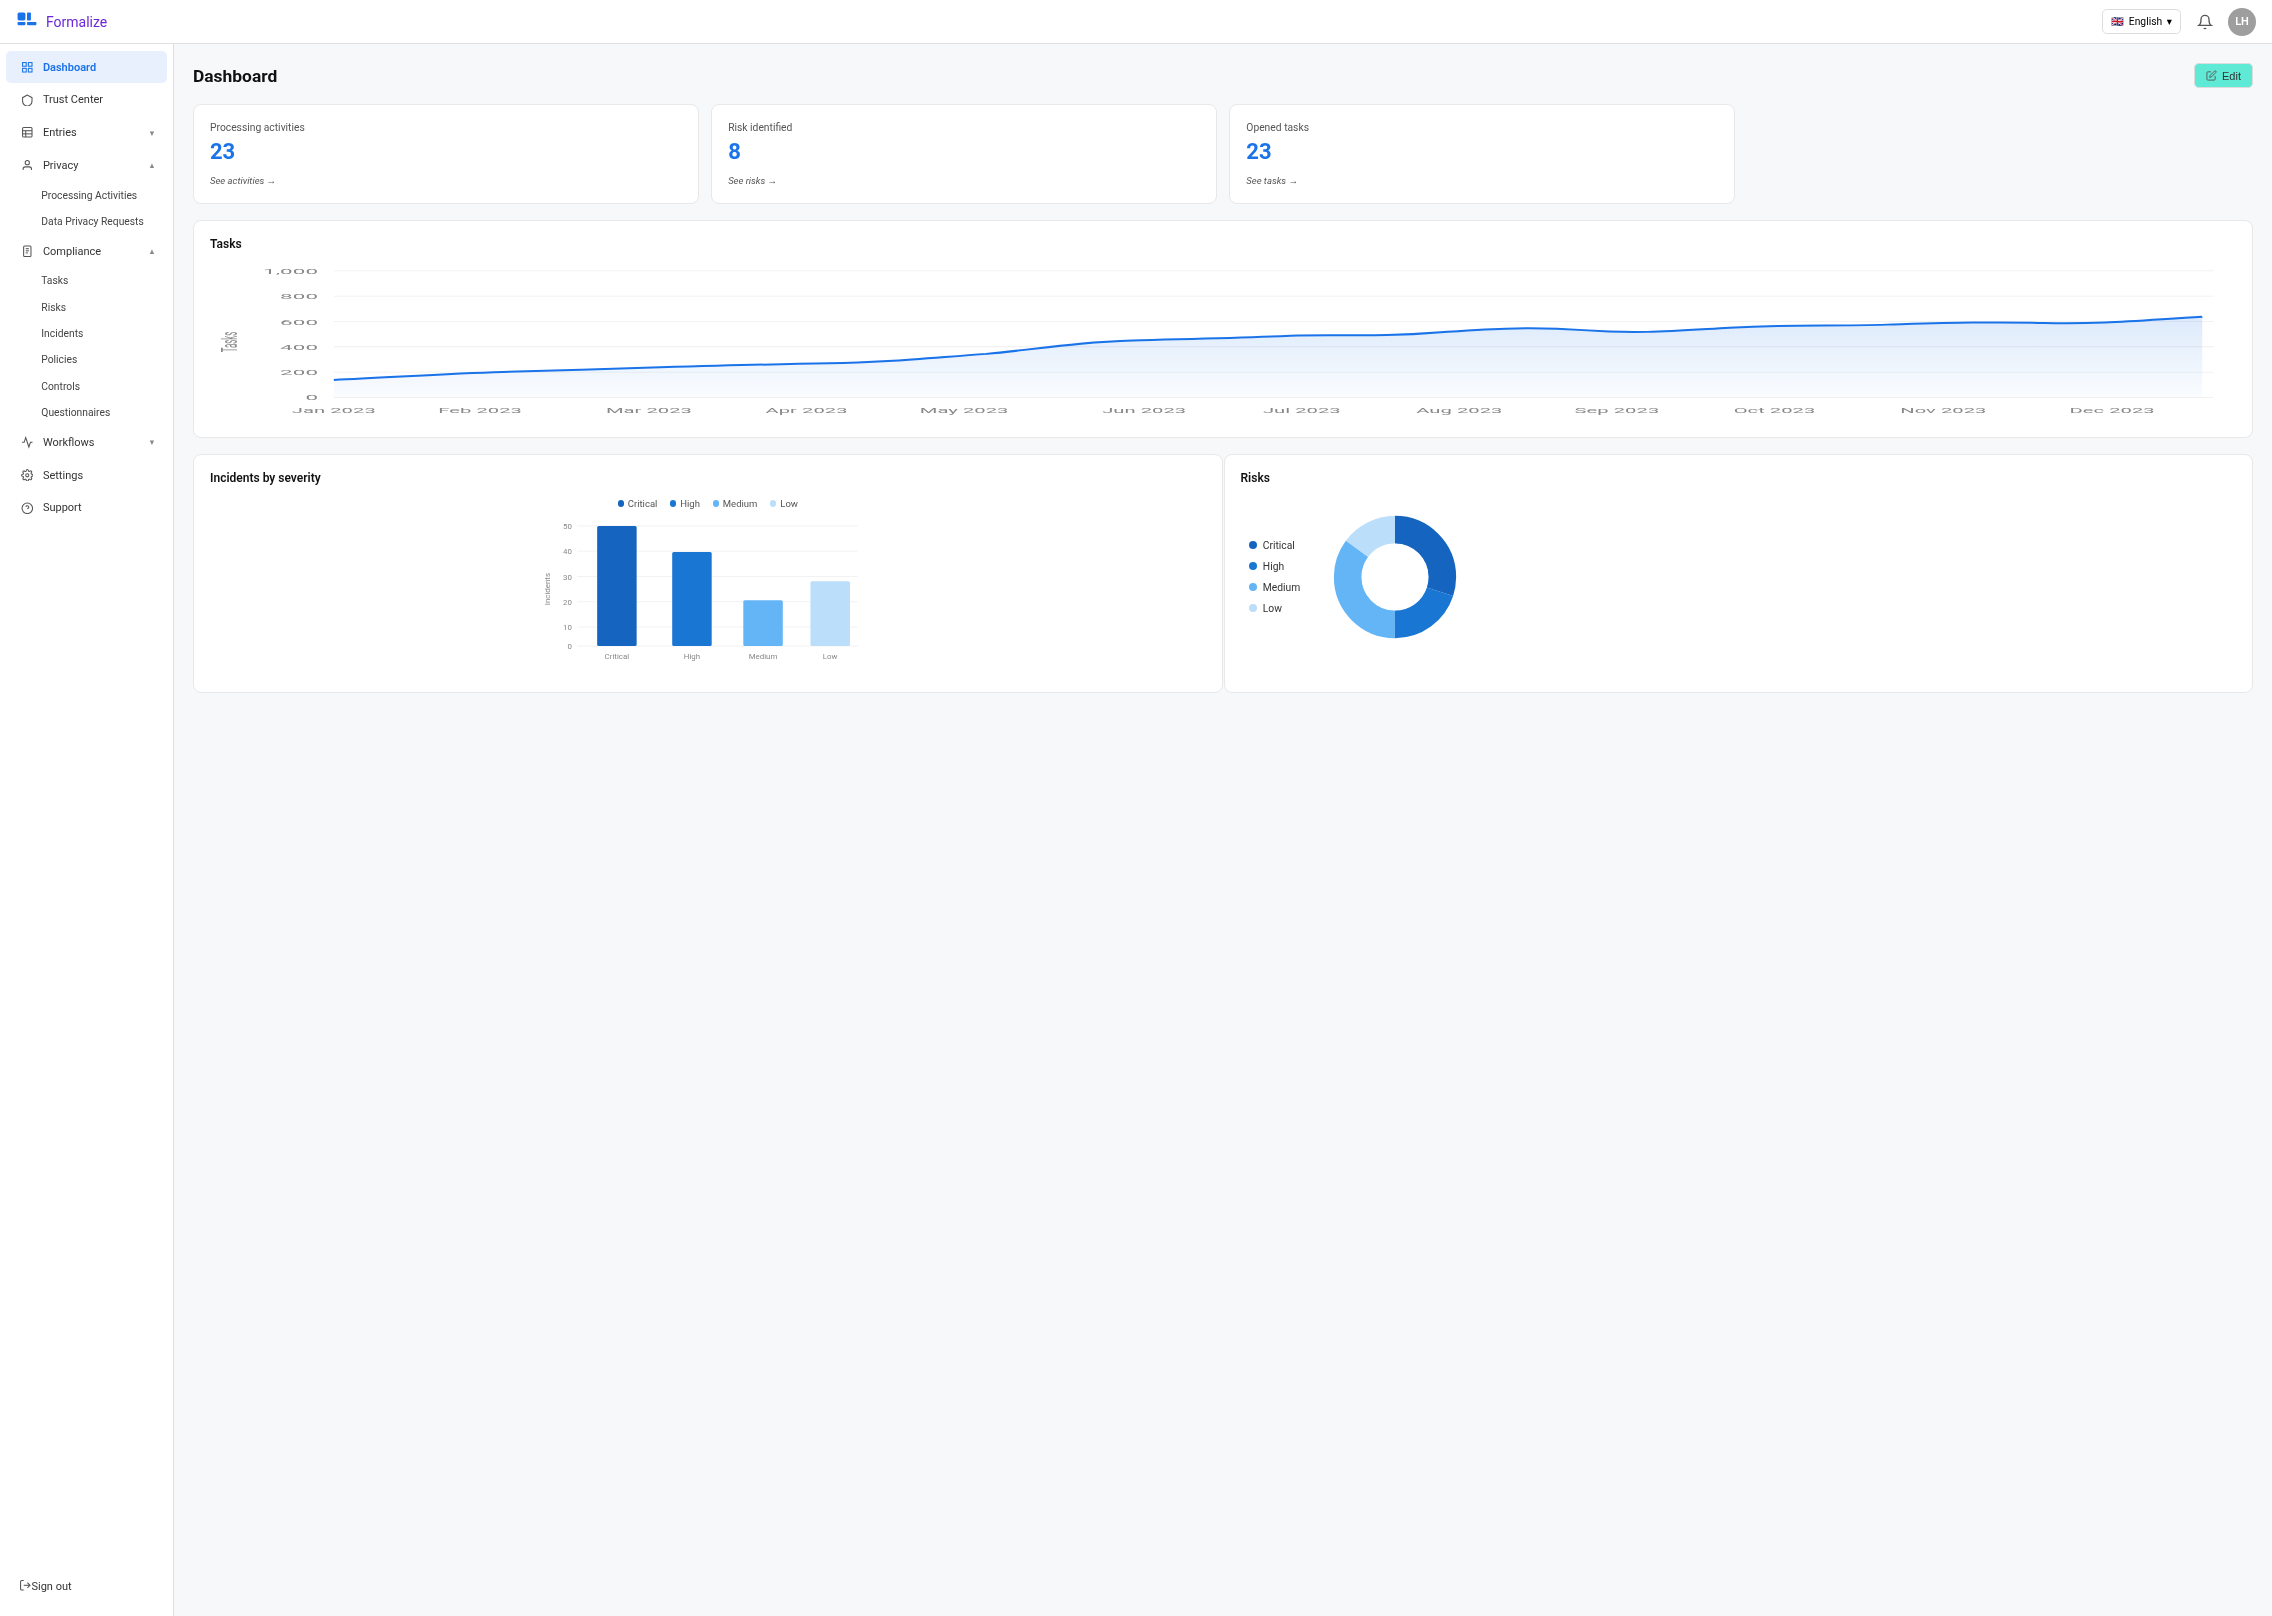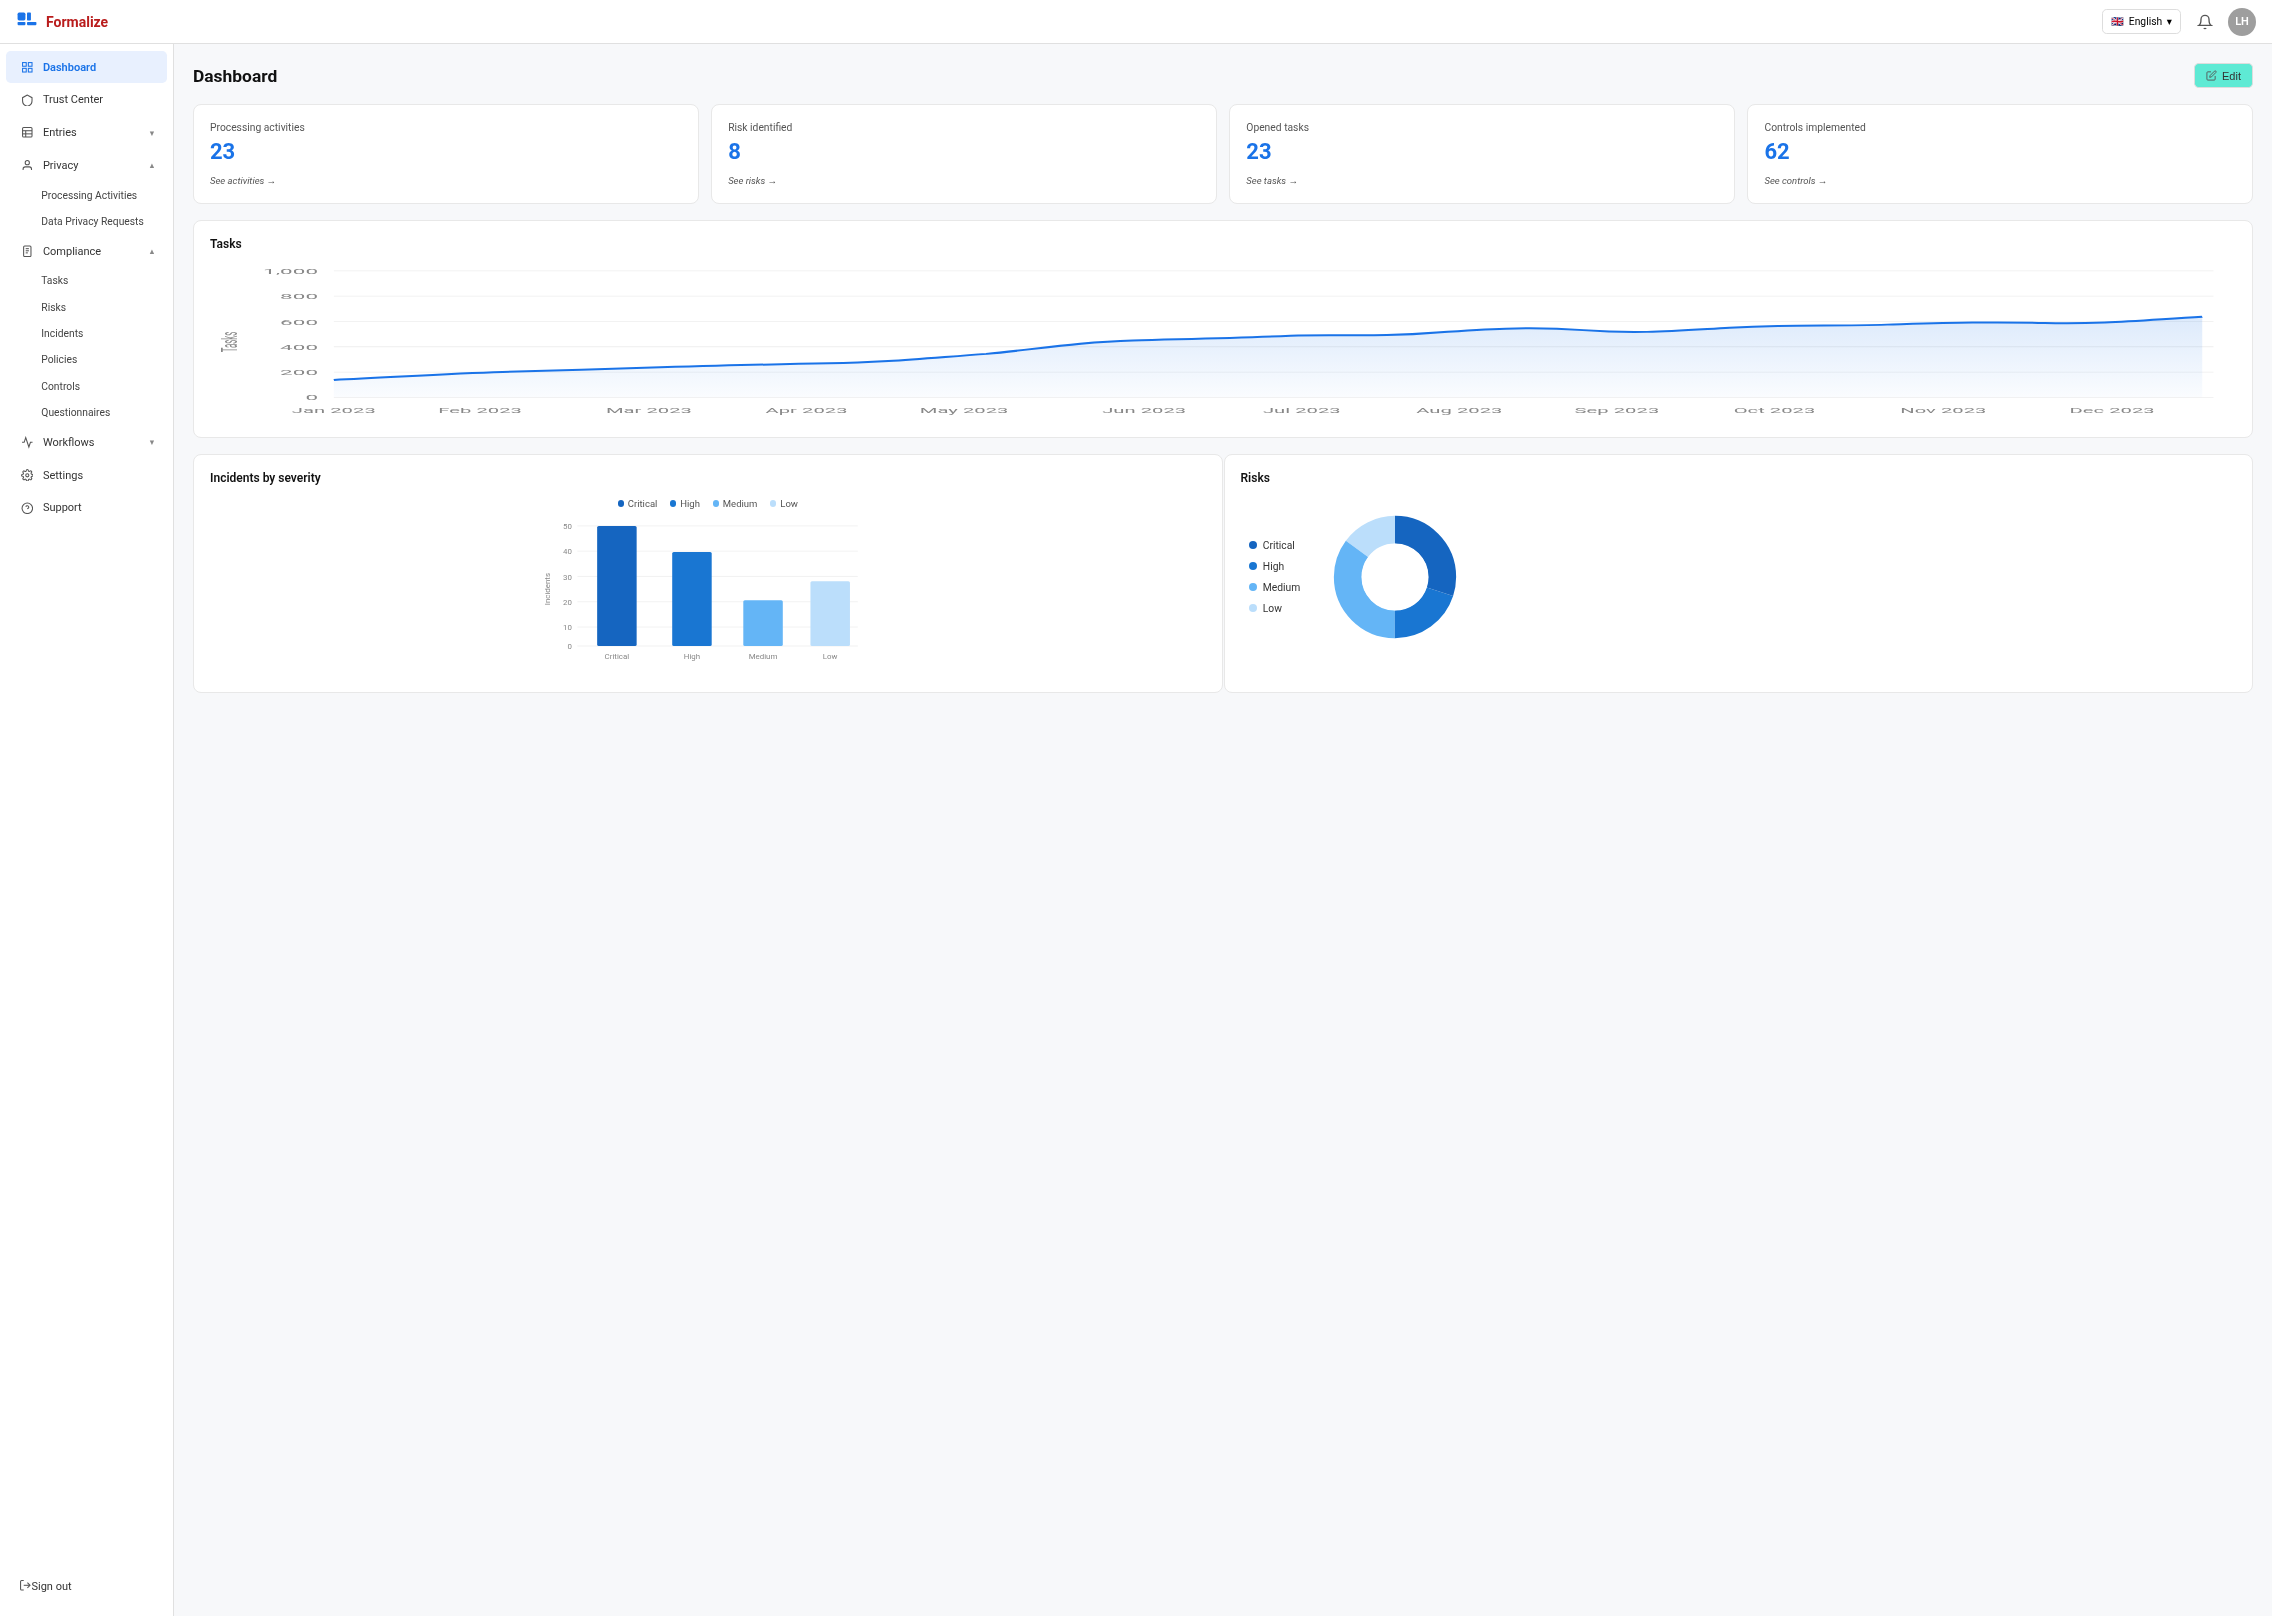--- a/index.html
+++ b/index.html
@@ -21,22 +21,22 @@
       display: flex;
       align-items: center;
       gap: 8px;
     }
     .logo-icon {
       display: flex;
       align-items: center;
     }
     .logo-text {
       font-size: 14px;
-      font-weight: 700;
-      color: #b91c1c;
+      font-weight: 400;
+      color: #6d28d9;
     }
     .header-right {
       display: flex;
       align-items: center;
       gap: 9.5px;
     }
     .lang-select {
       display: flex;
       align-items: center;
       gap: 4.7px;
@@ -398,25 +398,20 @@
       </div>
       <div class="stat-card">
         <div class="stat-label">Risk identified</div>
         <div class="stat-value">8</div>
         <a class="stat-link">See risks →</a>
       </div>
       <div class="stat-card">
         <div class="stat-label">Opened tasks</div>
         <div class="stat-value">23</div>
         <a class="stat-link">See tasks →</a>
-      </div>
-      <div class="stat-card">
-        <div class="stat-label">Controls implemented</div>
-        <div class="stat-value">62</div>
-        <a class="stat-link">See controls →</a>
       </div>
     </div>
 
     <div class="chart-card">
       <div class="chart-title">Tasks</div>
       <div class="tasks-chart-container">
         <svg class="tasks-chart-svg" viewBox="0 0 900 200" preserveAspectRatio="none">
 
           <line x1="55" y1="10" x2="890" y2="10" stroke="#eee" stroke-width="1"></line>
           <line x1="55" y1="42" x2="890" y2="42" stroke="#eee" stroke-width="1"></line>

